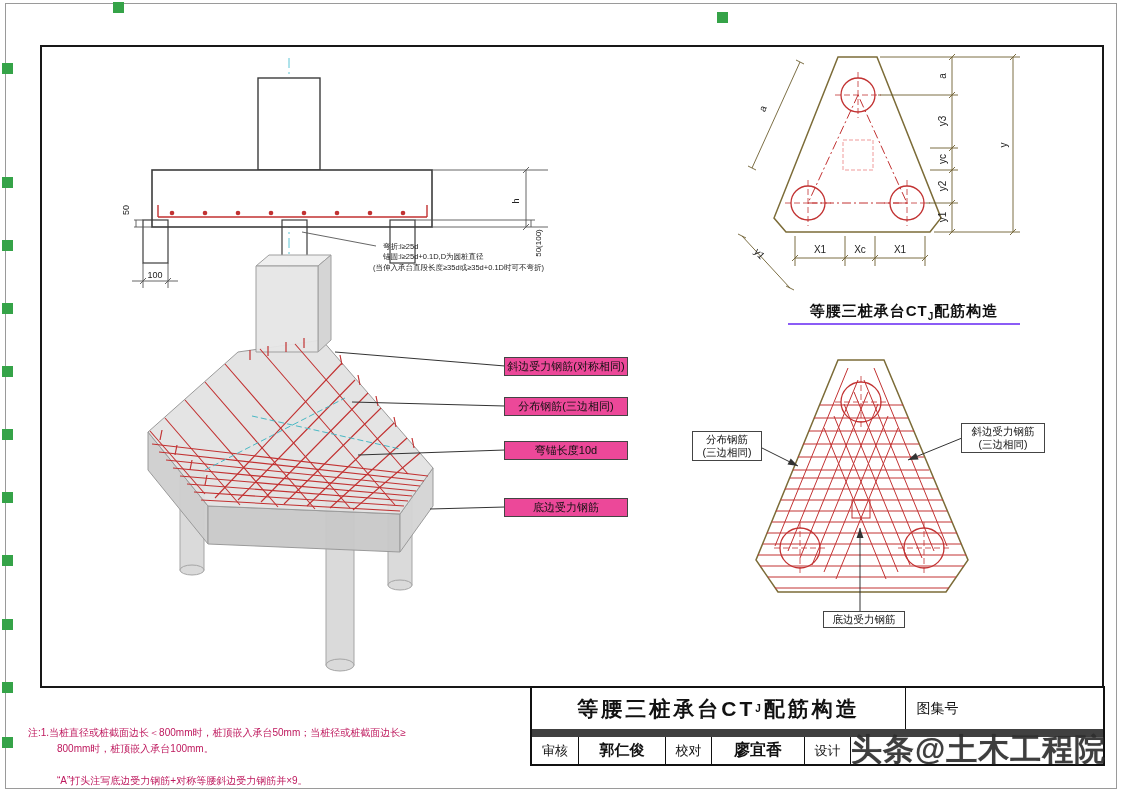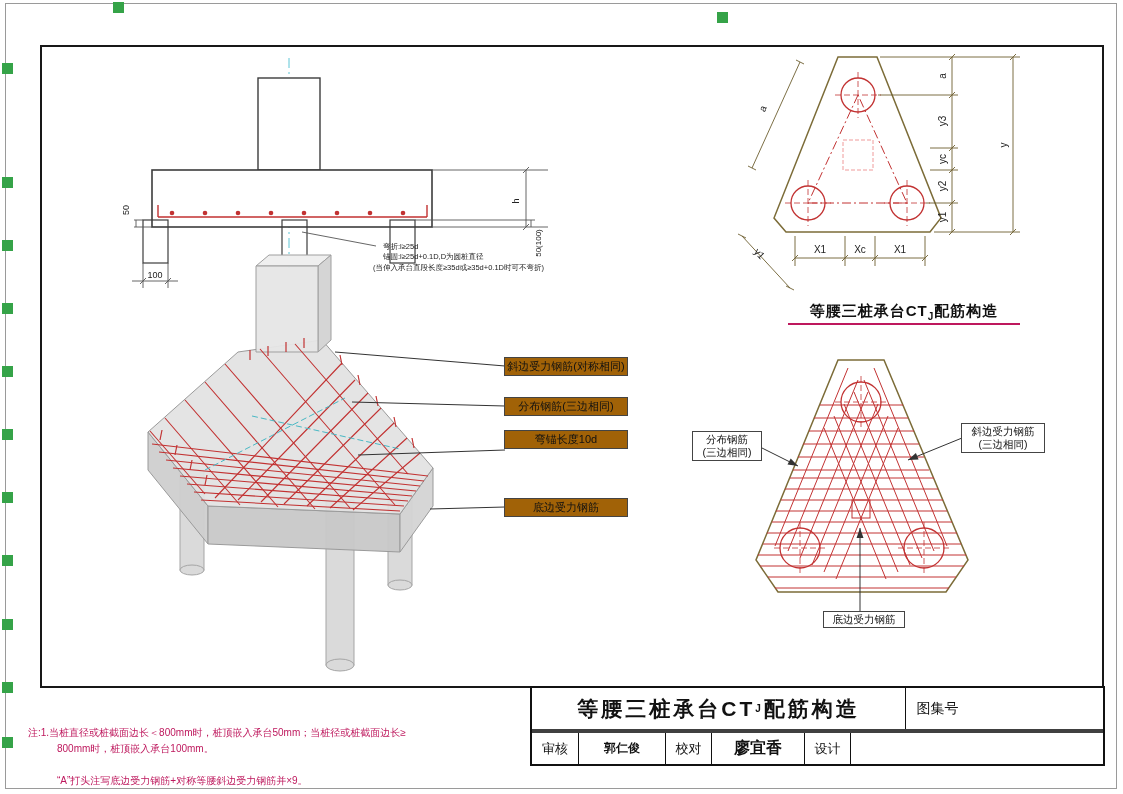--- a/index.html
+++ b/index.html
@@ -6,40 +6,40 @@
   .sheet{position:relative;width:1123px;height:794px;background:#fff;overflow:hidden;
          font-family:"Liberation Sans","DejaVu Sans",sans-serif;color:#111;}
   .outer-border{position:absolute;left:5px;top:3px;width:1112px;height:786px;
                 border:1px solid #9a9a9a;box-sizing:border-box;}
   .main-frame{position:absolute;left:40px;top:45px;width:1064px;height:643px;
               border:2px solid #181818;box-sizing:border-box;}
   svg{position:absolute;left:0;top:0;}
   svg text{font-family:"Liberation Sans","DejaVu Sans",sans-serif;fill:#222;}
   .gm{position:absolute;width:11px;height:11px;background:#35a348;}
   .iso-label{position:absolute;left:504px;width:122px;height:17px;border:1px solid #444;
-             background:#a16207;font-size:11px;line-height:17px;text-align:center;white-space:nowrap;}
+             background:#ec4899;font-size:11px;line-height:17px;text-align:center;white-space:nowrap;}
   .pb-label{position:absolute;border:1px solid #444;background:#fff;font-size:10.5px;
             line-height:13px;text-align:center;padding:1px 2px;}
   .caption{position:absolute;left:788px;top:302px;width:232px;text-align:center;
            font-size:15px;font-weight:bold;letter-spacing:1px;
-           border-bottom:2px solid #be185d;padding-bottom:1px;}
+           border-bottom:2px solid #8b5cf6;padding-bottom:1px;}
   .caption sub,.tb-title sub{font-size:10px;}
   .note-line{position:absolute;font-size:10px;color:#be185d;white-space:nowrap;margin-top:32px;}
   .tb{position:absolute;left:530px;top:686px;width:575px;height:80px;border:2px solid #111;
       background:#fff;box-sizing:border-box;}
   .tb-row1{display:flex;height:41px;}
-  .tb-row2{display:flex;height:35px;border-top:4px solid #404040;box-sizing:border-box;}
+  .tb-row2{display:flex;height:35px;border-top:8px solid #404040;box-sizing:border-box;}
   .tb-cell{box-sizing:border-box;border-left:1.5px solid #111;display:flex;
            align-items:center;justify-content:center;white-space:nowrap;}
   .tb-cell.first{border-left:none;}
   .tb-title{width:373px;font-size:21px;font-weight:bold;letter-spacing:3px;}
   .tb-atlas-label{width:64px;font-size:14px;}
   .tb-atlas-no{flex:1;font-size:16px;font-weight:bold;letter-spacing:1px;}
   .tb-lab{width:46px;font-size:13px;}
-  .tb-name1{width:87px;font-size:12px;font-weight:bold;}
+  .tb-name1{width:87px;font-size:15px;font-weight:bold;}
   .tb-name2{width:93px;font-size:16px;font-weight:bold;}
   .tb-designer{flex:1;font-size:16px;font-weight:bold;justify-content:flex-start;padding-left:6px;}
   .watermark{position:absolute;left:851px;top:729px;font-size:31px;font-weight:bold;
              color:#2e2e2e;opacity:.92;letter-spacing:1px;white-space:nowrap;z-index:20;
              text-shadow:0 0 1px rgba(0,0,0,.35);}
 </style>
 </head>
 <body>
 
 <div class="sheet">
@@ -185,21 +185,21 @@
         <polygon points="908,460 915.9,453 918.6,459.4" fill="#333"></polygon>
         <polygon points="860,528 856.5,538 863.5,538" fill="#333"></polygon>
       </g>
     </g>
   </svg>
 
   <div class="caption"><span>等腰三桩承台CT</span><sub>J</sub><span>配筋构造</span></div>
 
   <div class="iso-label" style="top:357px">斜边受力钢筋(对称相同)</div>
   <div class="iso-label" style="top:397px">分布钢筋(三边相同)</div>
-  <div class="iso-label" style="top:430px">弯锚长度10d</div>
+  <div class="iso-label" style="top:441px">弯锚长度10d</div>
   <div class="iso-label" style="top:498px">底边受力钢筋</div>
 
   <div class="pb-label" style="left:692px;top:431px;width:64px">
     <div>分布钢筋</div>
     <div>(三边相同)</div>
   </div>
   <div class="pb-label" style="left:961px;top:423px;width:78px">
     <div>斜边受力钢筋</div>
     <div>(三边相同)</div>
   </div>
@@ -221,20 +221,21 @@
     <div class="tb-row2">
       <div class="tb-cell tb-lab first">审核</div>
       <div class="tb-cell tb-name1">郭仁俊</div>
       <div class="tb-cell tb-lab">校对</div>
       <div class="tb-cell tb-name2">廖宜香</div>
       <div class="tb-cell tb-lab">设计</div>
       <div class="tb-cell tb-designer"></div>
     </div>
   </div>
 
+  <div class="watermark">头条@土木工程院</div>
 
   <div class="gm" style="left:113px;top:2px"></div>
   <div class="gm" style="left:717px;top:12px"></div>
   <div class="gm" style="left:2px;top:63px"></div>
   <div class="gm" style="left:2px;top:177px"></div>
   <div class="gm" style="left:2px;top:240px"></div>
   <div class="gm" style="left:2px;top:303px"></div>
   <div class="gm" style="left:2px;top:366px"></div>
   <div class="gm" style="left:2px;top:429px"></div>
   <div class="gm" style="left:2px;top:492px"></div>

